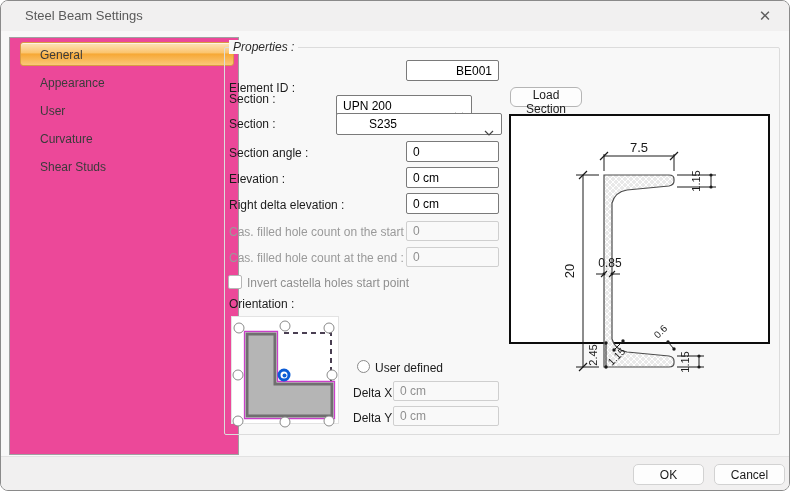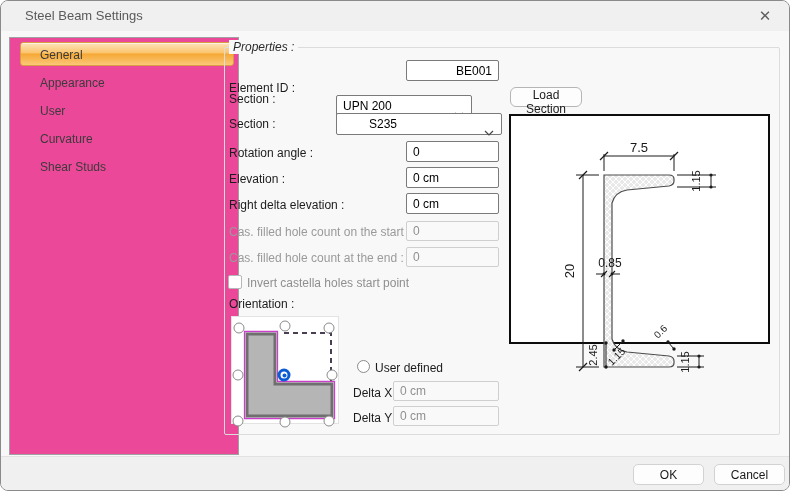--- a/index.html
+++ b/index.html
@@ -90,21 +90,21 @@
   <div class="lbl" style="left:228px; top:116px;">Section :</div>
   <div class="combo" style="left:335px; top:112px; width:166px;padding-left:32px;">
     <span>S235</span>
     <span class="chev">
       <svg width="10" height="6" viewBox="0 0 10 6">
           <polyline points="1,1 5,5 9,1" fill="none" stroke="#444" stroke-width="1.2"></polyline>
         </svg>
     </span>
   </div>
 
-  <div class="lbl" style="left:228px; top:145px;">Rotation angle :</div>
+  <div class="lbl" style="left:228px; top:145px;">Section angle :</div>
   <input class="tb" style="left: 405px; top: 140px; width: 93px;" value="0">
 
   <div class="lbl" style="left:228px; top:171px;">Elevation :</div>
   <input class="tb" style="left: 405px; top: 166px; width: 93px;" value="0 cm">
 
   <div class="lbl" style="left:228px; top:197px;">Right delta elevation :</div>
   <input class="tb" style="left: 405px; top: 192px; width: 93px;" value="0 cm">
 
   <div class="lbl disabled" style="left:228px; top:224px;">Cas. filled hole count on the start :</div>
   <input class="tb disabled" disabled="" style="left: 405px; top: 220px; width: 93px; height: 20px;" value="0">

